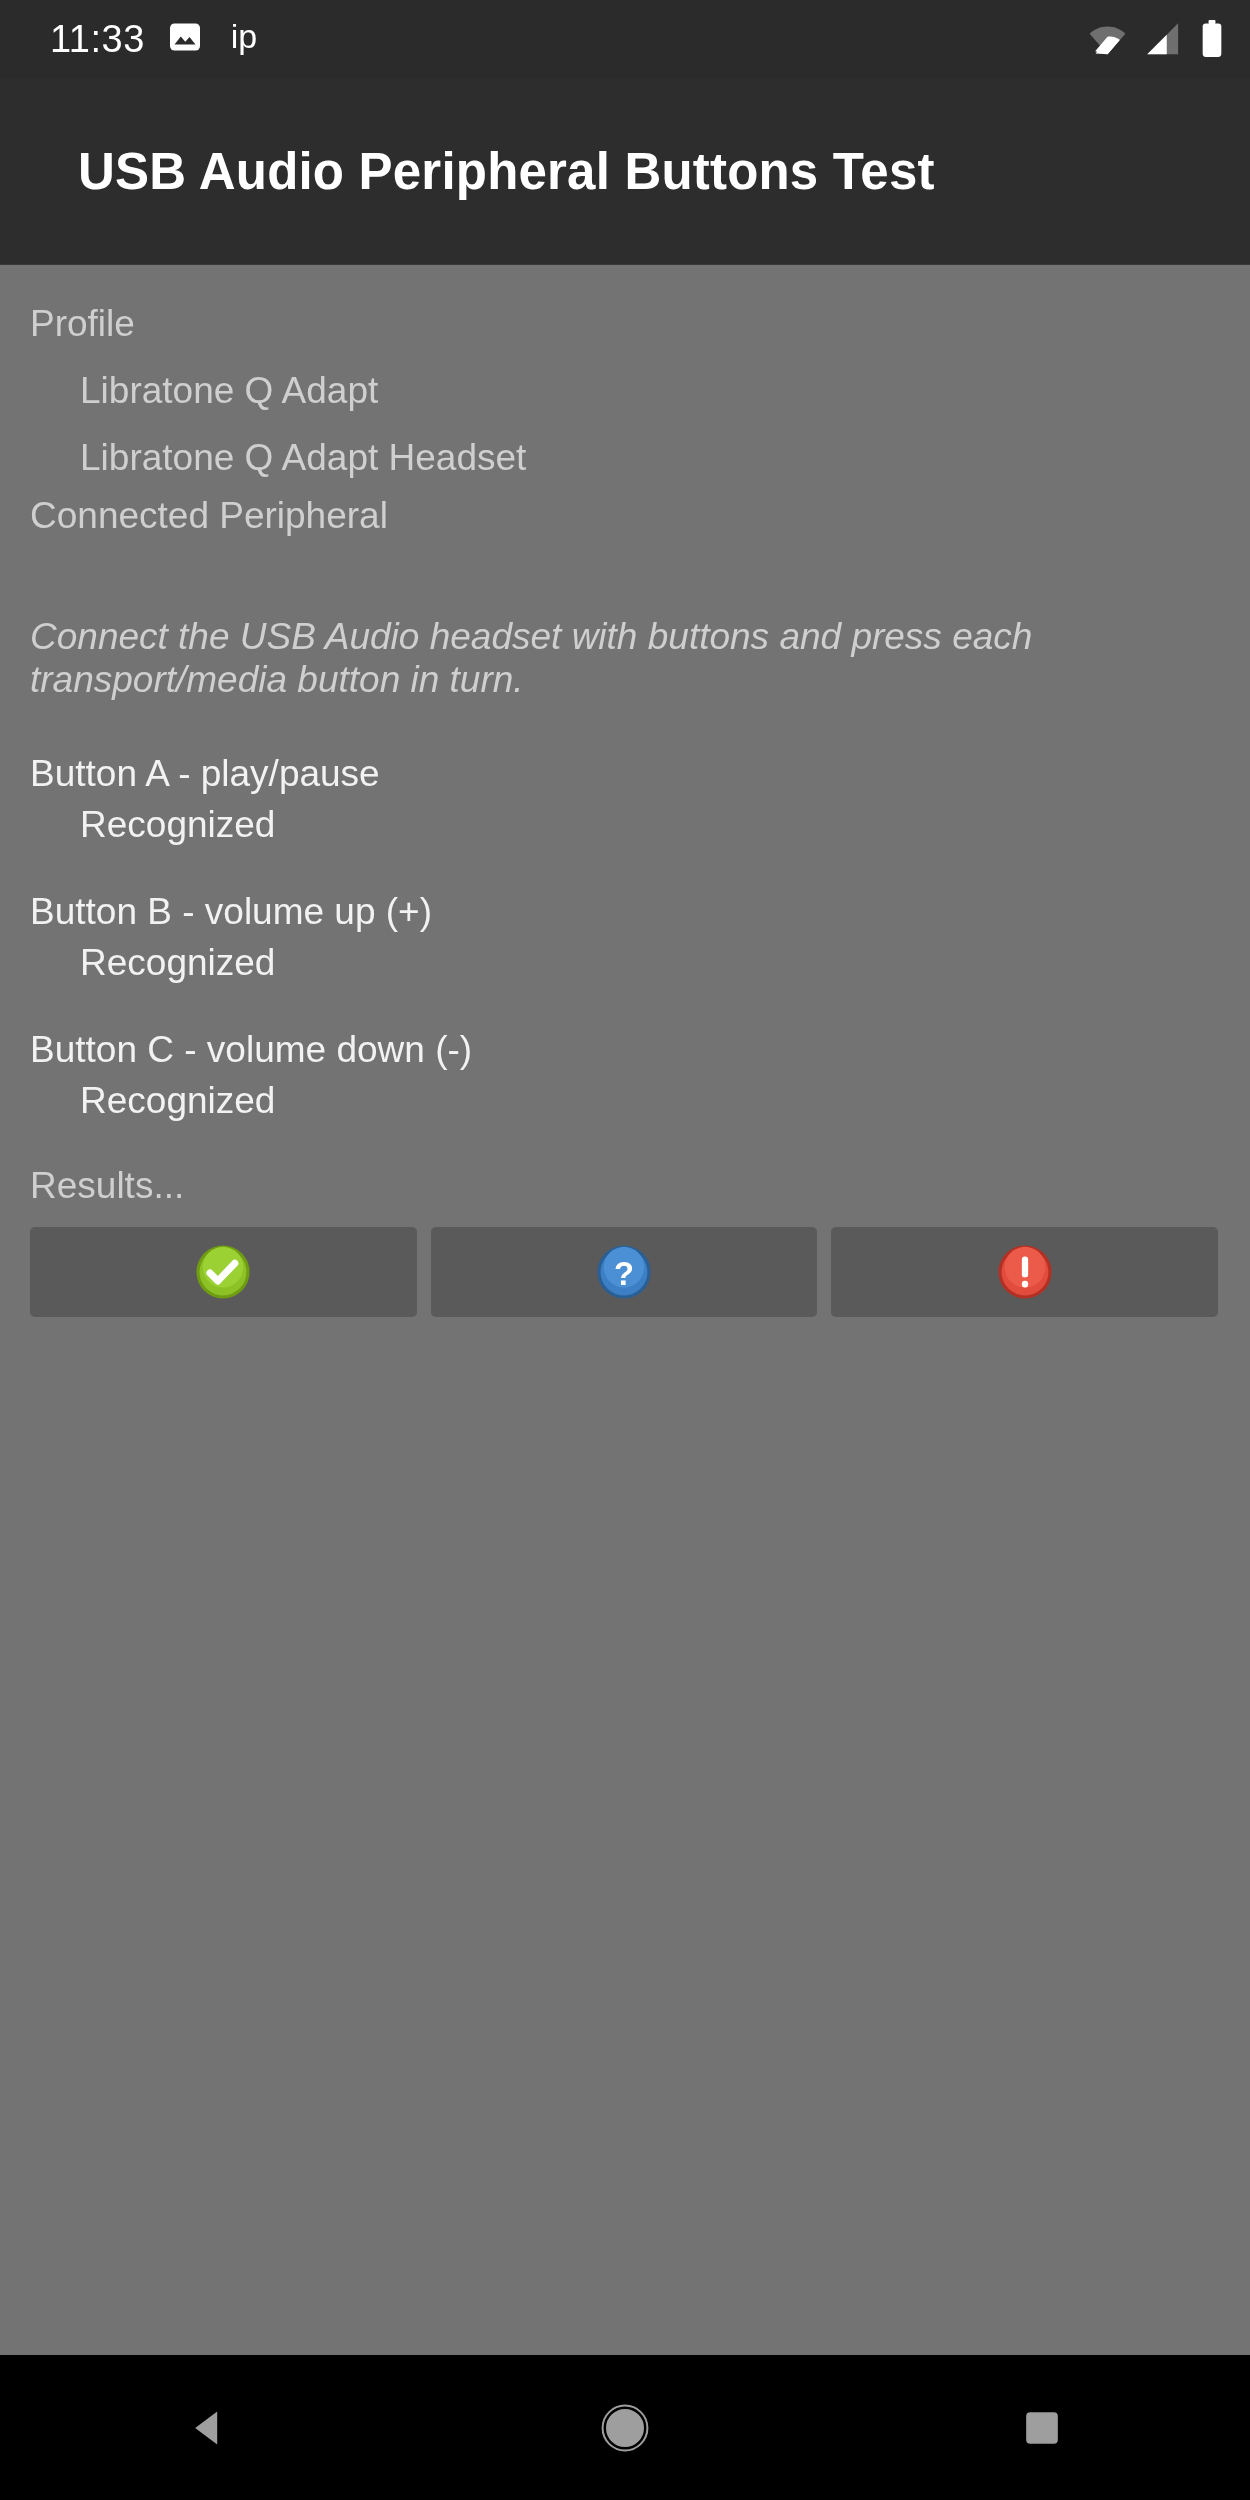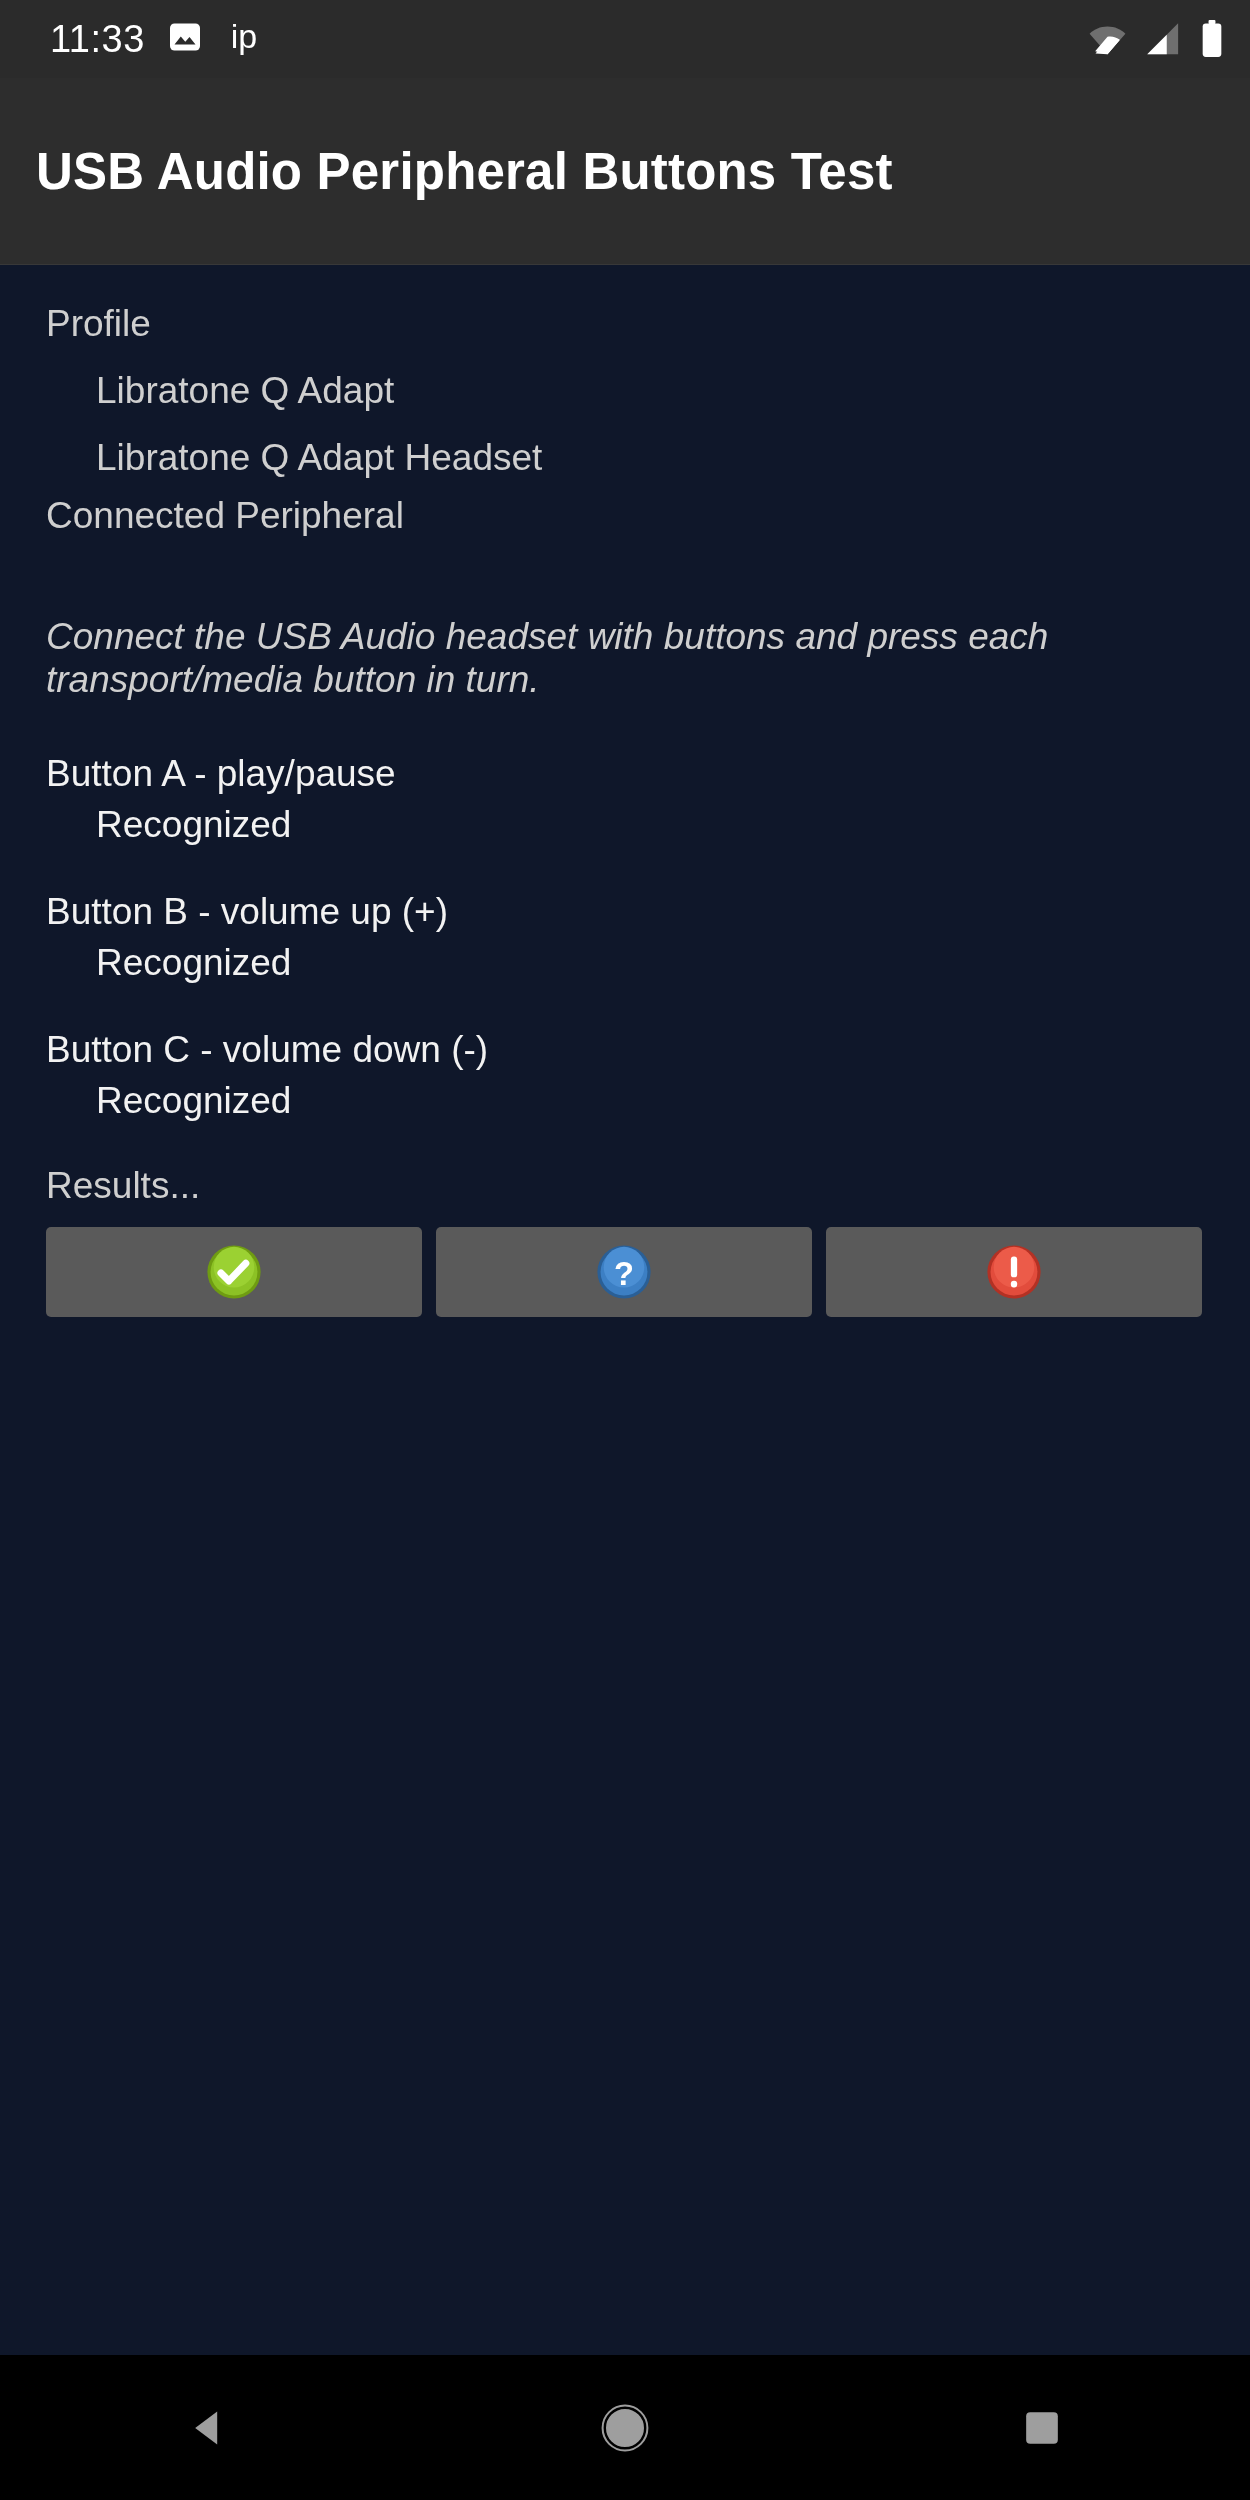--- a/index.html
+++ b/index.html
@@ -64,36 +64,36 @@
   .icon-wifi { width: 39px; height: 39px; display: block; }
   .icon-signal { width: 39px; height: 39px; display: block; }
   .icon-battery { width: 24px; height: 38px; display: block; }
 
   
   .title-bar {
     height: 187px;
     background: #2d2d2d;
     display: flex;
     align-items: center;
-    padding-left: 36px;
+    padding-left: 78px;
     flex: 0 0 auto;
     border-bottom: 1px solid #383838;
   }
   .app-title {
     color: #ffffff;
     font-size: 51px;
     font-weight: bold;
     letter-spacing: 0.2px;
   }
 
   
   .content {
     flex: 1 1 auto;
-    background: #0f172a;
-    padding: 0 46px;
+    background: #737373;
+    padding: 0 30px;
     position: relative;
     overflow: hidden;
   }
 
   .info-block {
     padding-top: 30px;
   }
   .line {
     color: #cfcfcf;
     font-size: 37px;

